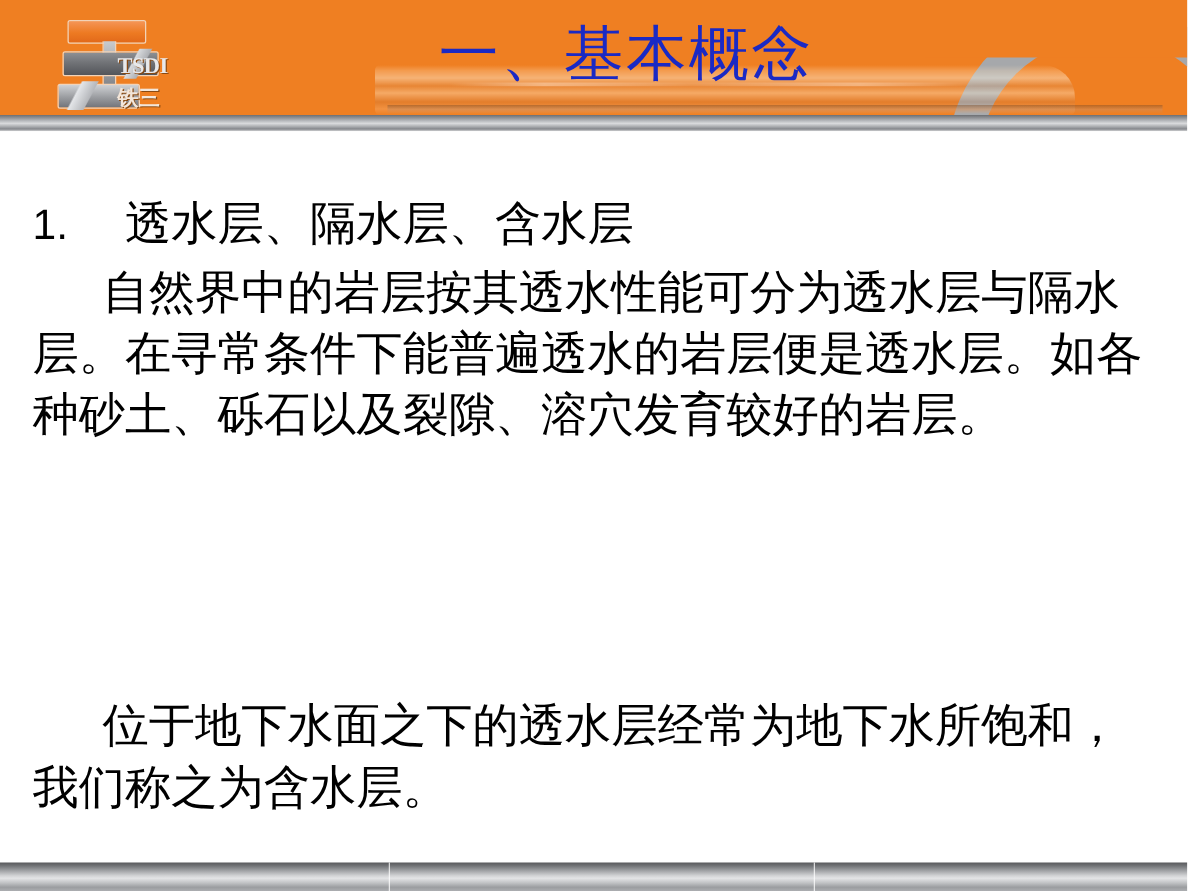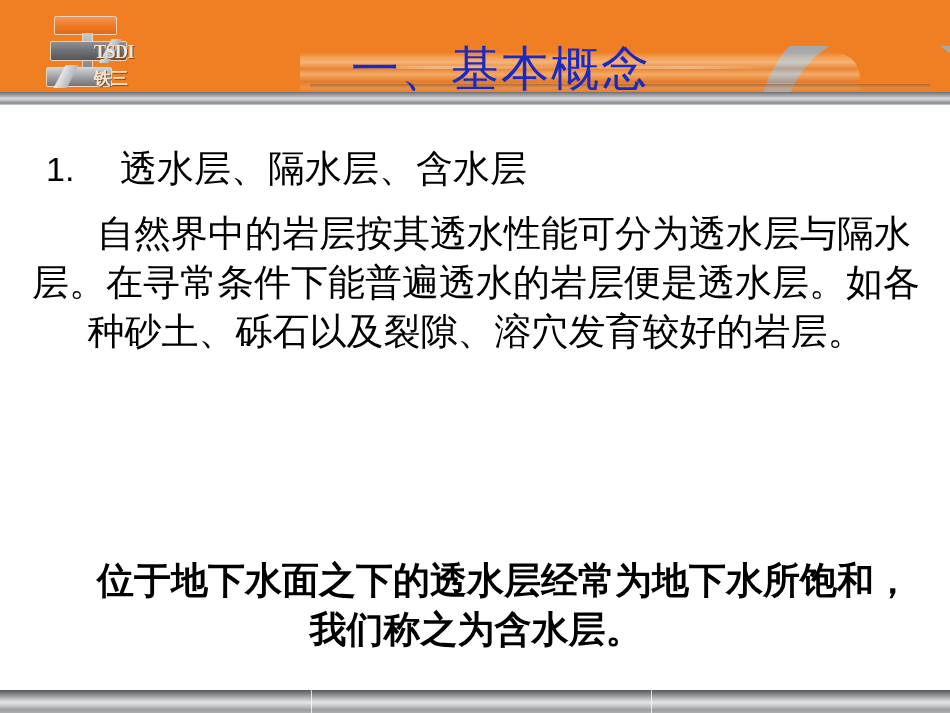--- a/index.html
+++ b/index.html
@@ -167,21 +167,20 @@
     width: 950px;
     text-align: center;
     padding-left: 52px;
     box-sizing: border-box;
     font-family: "DejaVu Serif", "Liberation Serif", serif;
     font-size: 48px;
     line-height: 58px;
     color: #1A29C4;
     letter-spacing: 2px;
     white-space: nowrap;
-    margin-top: 25px;
   }
 
   
   .header-rule {
     position: absolute;
     left: 0; top: 92px;
     width: 950px;
     height: 13px;
     background: linear-gradient(to bottom,
       #6D6F73 0%,
@@ -199,51 +198,49 @@
     left: 0;
     top: 105px;
     width: 950px;
     height: 565px;
     background: #ffffff;
   }
 
   .bullet-row {
     position: absolute;
     left: 26px;
-    top: 39px;
+    top: 49px;
     width: 900px;
     font-family: "DejaVu Sans", sans-serif;
     font-size: 37px;
     line-height: 49px;
     color: #000000;
     white-space: nowrap;
-    margin-left: 20px;
   }
   .bullet-num {
     display: inline-block;
     width: 74px;
     font-family: "Liberation Sans", sans-serif;
     font-size: 34px;
   }
 
   .para {
     position: absolute;
     left: 26px;
     width: 900px;
     font-family: "DejaVu Sans", sans-serif;
     font-size: 37px;
     line-height: 49px;
     color: #000000;
     text-indent: 56px;
     letter-spacing: 0px;
-    text-align: center;
   }
   .p1 { top: 104px; }
   .p2 { top: 302px; }
-  .p3 { top: 451px; font-weight: bold; }
+  .p3 { top: 451px; }
 
   
   .footer {
     position: absolute;
     left: 0; top: 690px;
     width: 950px;
     height: 23px;
     background: linear-gradient(to bottom,
       #58595C 0%,
       #6E7073 10%,

